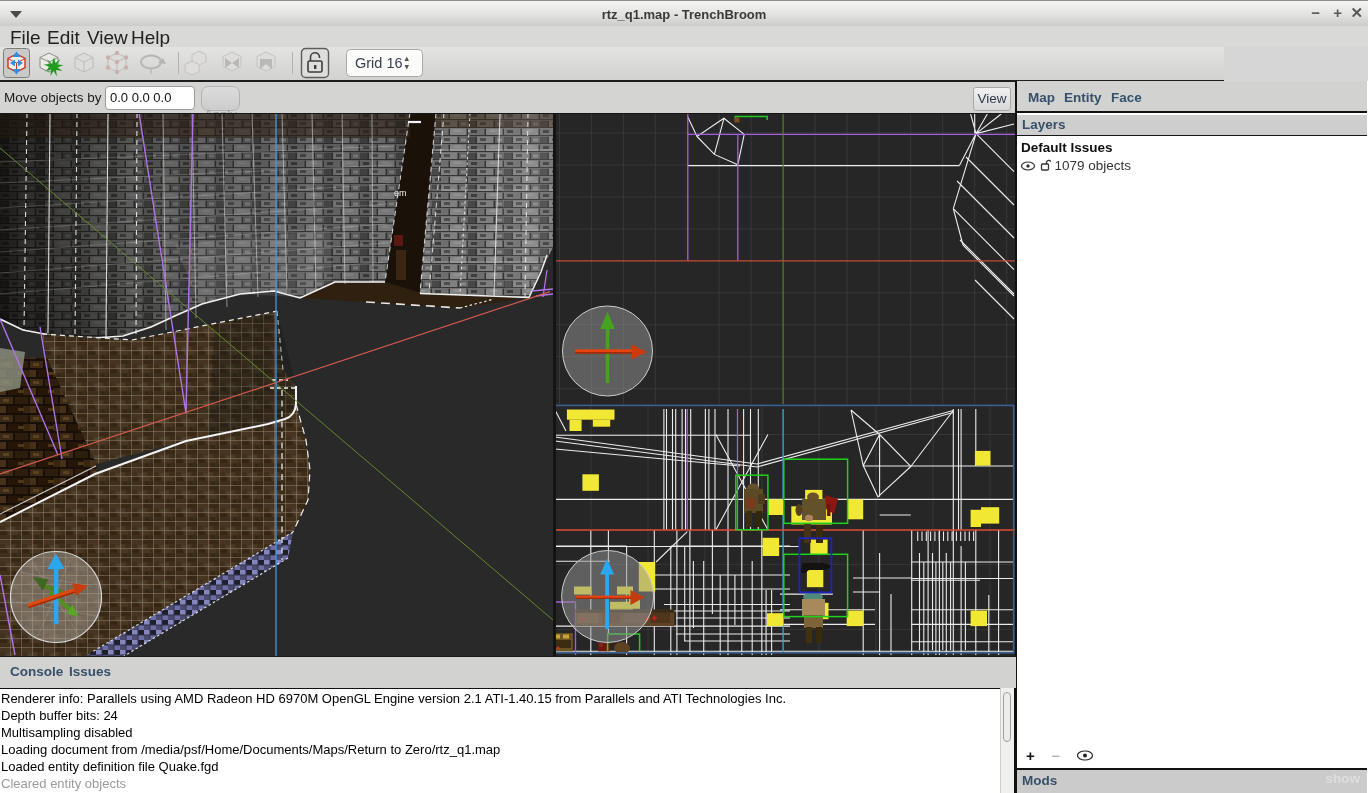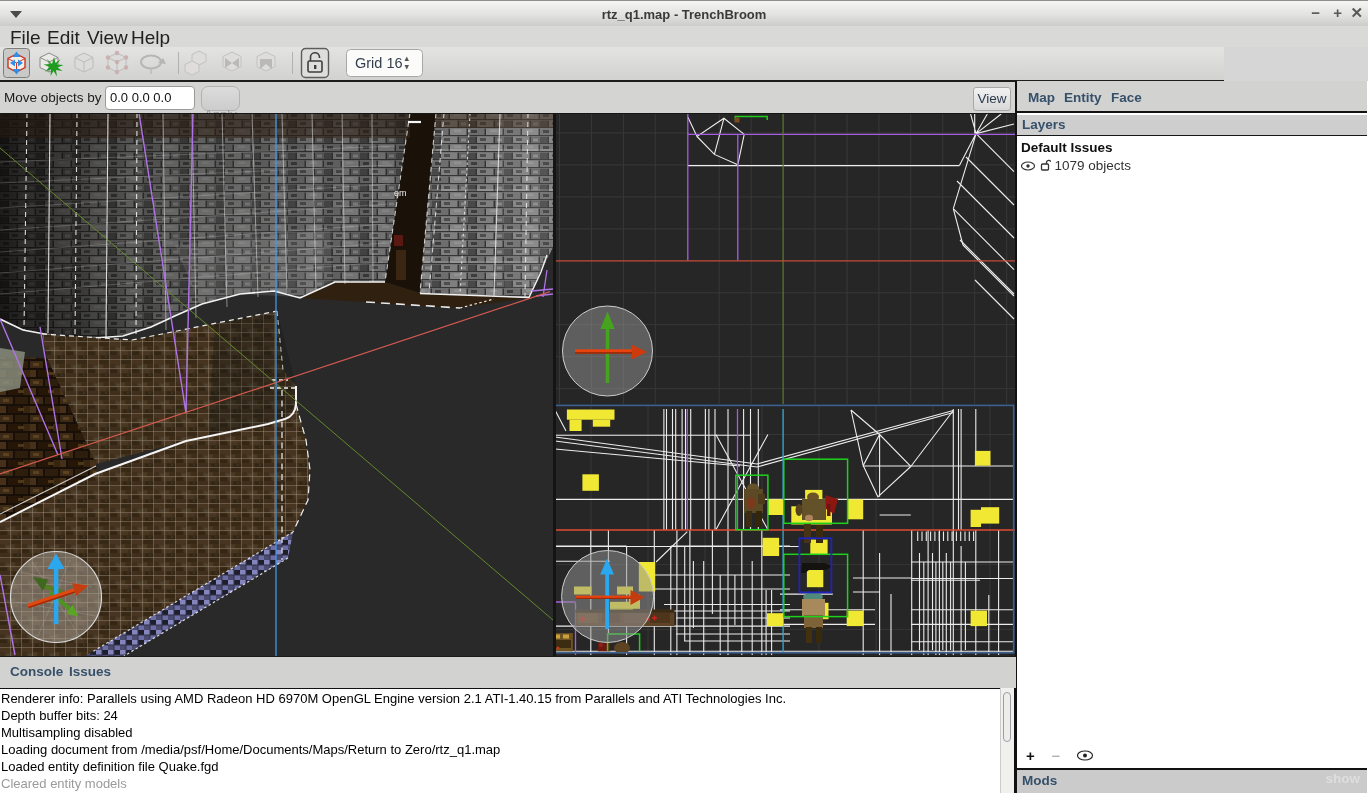--- a/index.html
+++ b/index.html
@@ -439,14 +439,14 @@
 <div id="console" class="abs">
   <div class="abs" style="left:1000px;top:31px;width:14px;height:106px;background:#f0f0ef;border-left:1px solid #cccccc;z-index:3"></div>
   <div class="abs" style="left:1003px;top:35px;width:8px;height:50px;background:#ededec;border:1px solid #9f9f9f;border-radius:5px;z-index:4"></div>
   <div class="contab" style="left:10px">Console</div>
   <div class="contab" style="left:69px">Issues</div>
   <div id="conbody" class="abs">Renderer info: Parallels using AMD Radeon HD 6970M OpenGL Engine version 2.1 ATI-1.40.15 from Parallels and ATI Technologies Inc.
 Depth buffer bits: 24
 Multisampling disabled
 Loading document from /media/psf/Home/Documents/Maps/Return to Zero/rtz_q1.map
 Loaded entity definition file Quake.fgd
-<span style="color:#9a9a9a">Cleared entity models</span></div>
+<span style="color:#9a9a9a">Cleared entity objects</span></div>
 </div>
 
 </body></html>

